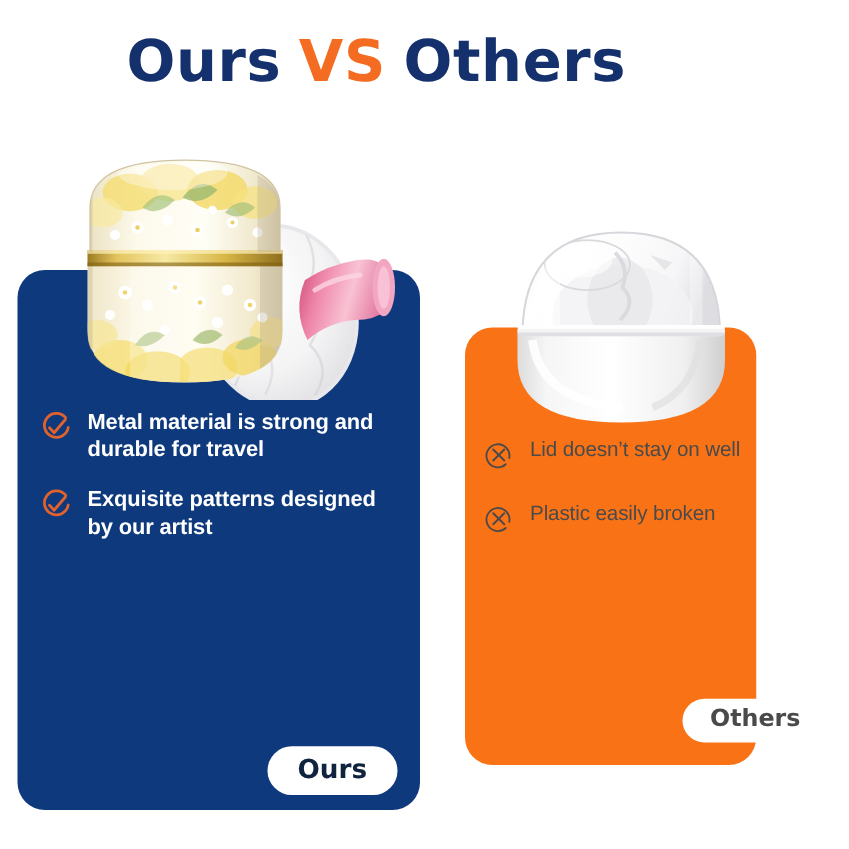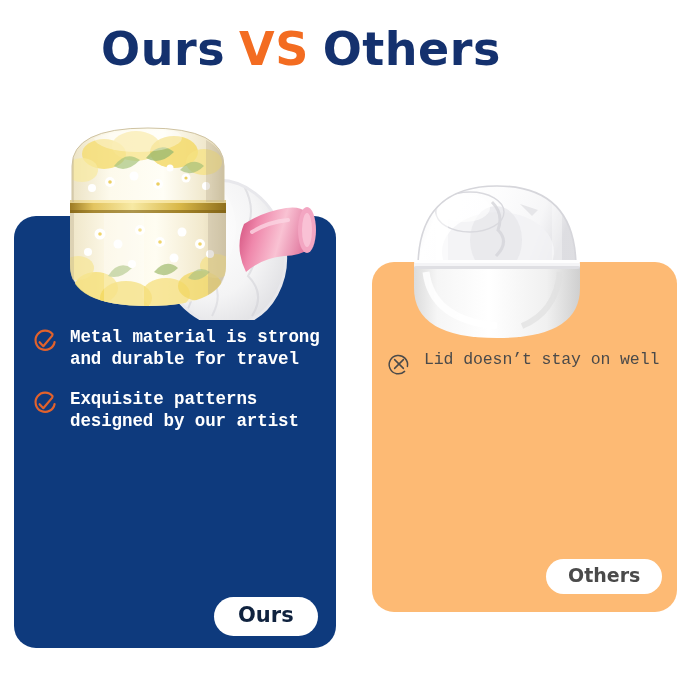--- a/index.html
+++ b/index.html
@@ -47,23 +47,23 @@
     left: 14px;
     top: 216px;
     width: 322px;
     height: 432px;
     background: #0e3a7d;
     border-radius: 22px;
   }
   #panel-others {
     left: 372px;
     top: 262px;
-    width: 305px;
+    width: 233px;
     height: 350px;
-    background: #fdba74;
+    background: #f97316;
     border-radius: 22px;
     text-align: center;
   }
 
   
   .feature-list {
     position: absolute;
     left: 0;
     right: 0;
     list-style: none;
@@ -89,21 +89,21 @@
     flex: 0 0 auto;
     width: 26px;
     height: 26px;
     margin-right: 12px;
     margin-top: 3px;
   }
   #list-others .feat-icon { margin-top: 1px; }
   .feat-icon svg { display: block; width: 26px; height: 26px; }
 
   .feat-text {
-    font-family: Liberation Mono, monospace;
+    font-family: Liberation Sans, sans-serif;
     font-size: 17.5px;
     line-height: 1.26;
     font-weight: bold;
     color: #ffffff;
     letter-spacing: -0.1px;
   }
   #list-others .feat-text {
     color: #4a4a4a;
     font-weight: normal;
     font-size: 16.5px;
@@ -187,20 +187,30 @@
         <span class="feat-icon">
           <svg viewBox="0 0 26 26">
             <path d="M18.6 20.4 A9.2 9.2 0 1 1 21.4 15.4" fill="none" stroke="#4a4a4a" stroke-width="1.5" stroke-linecap="round"></path>
             <line x1="8.6" y1="8.6" x2="17.4" y2="17.4" stroke="#4a4a4a" stroke-width="1.5" stroke-linecap="round"></line>
             <line x1="17.4" y1="8.6" x2="8.6" y2="17.4" stroke="#4a4a4a" stroke-width="1.5" stroke-linecap="round"></line>
           </svg>
         </span>
         <span class="feat-text">Lid doesn’t stay on well</span>
       </li>
 
+      <li class="feature-item">
+        <span class="feat-icon">
+          <svg viewBox="0 0 26 26">
+            <path d="M18.6 20.4 A9.2 9.2 0 1 1 21.4 15.4" fill="none" stroke="#4a4a4a" stroke-width="1.5" stroke-linecap="round"></path>
+            <line x1="8.6" y1="8.6" x2="17.4" y2="17.4" stroke="#4a4a4a" stroke-width="1.5" stroke-linecap="round"></line>
+            <line x1="17.4" y1="8.6" x2="8.6" y2="17.4" stroke="#4a4a4a" stroke-width="1.5" stroke-linecap="round"></line>
+          </svg>
+        </span>
+        <span class="feat-text">Plastic easily broken</span>
+      </li>
 
 
     </ul>
   </div>
 
   <div class="product" id="product-ours">
     <svg width="290" height="212" viewBox="0 0 290 212">
       <defs>
         <linearGradient id="tinBody" x1="0" y1="0" x2="1" y2="0">
           <stop offset="0%" stop-color="#efe6c8"></stop>

